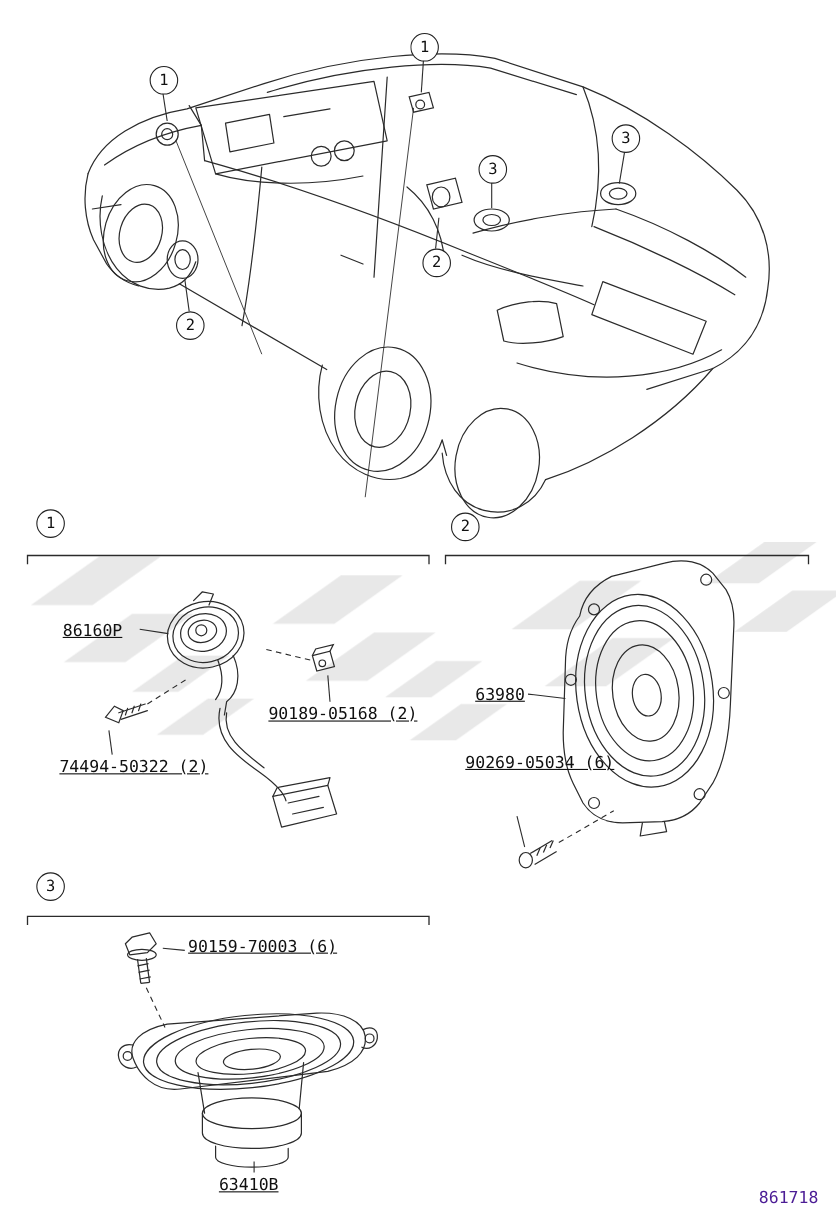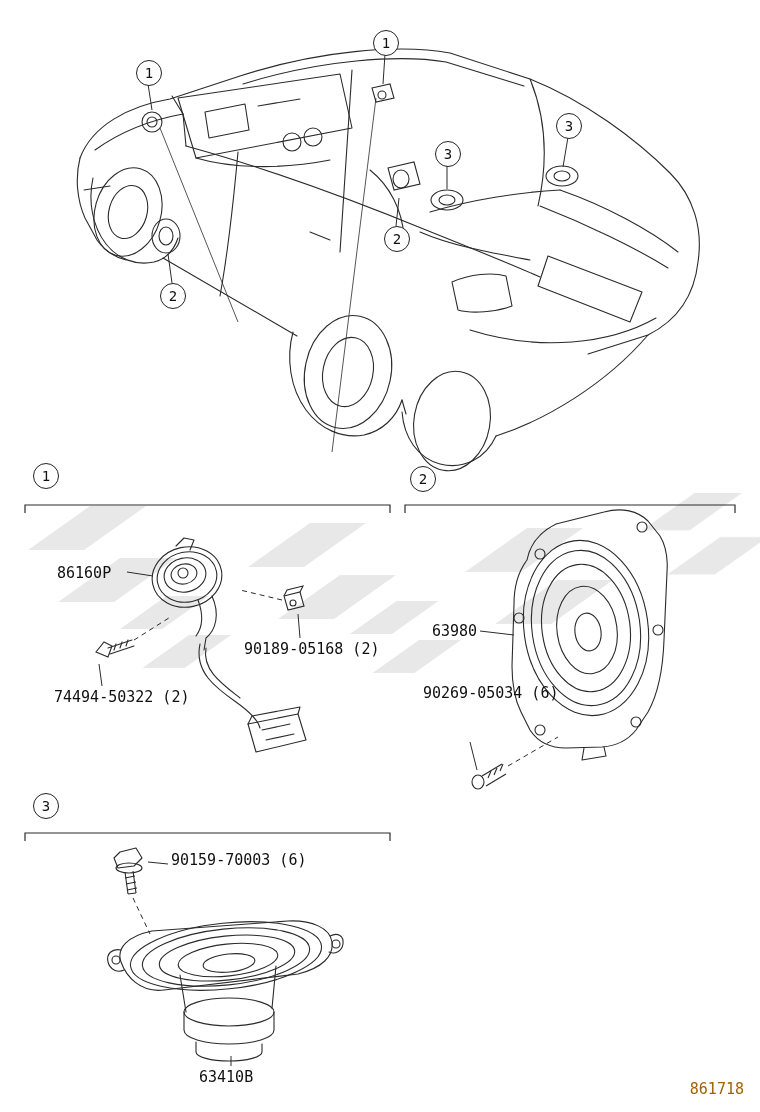--- a/index.html
+++ b/index.html
@@ -21,25 +21,26 @@
     font-size:14px;color:#111;
     z-index:3;
   }
   .plabel{
     position:absolute;
     font-size:15px;
     color:#101010;
     white-space:nowrap;
     z-index:3;
     letter-spacing:0px;
+    text-decoration:underline;
   }
   .docnum{
     position:absolute;
     font-size:15px;
-    color:#a16207;
+    color:#4c1d95;
     z-index:3;
   }
 </style>
 </head>
 <body>
 
 <div id="page">
 
   <svg width="760" height="1112" viewBox="0 0 760 1112">
     <defs>

